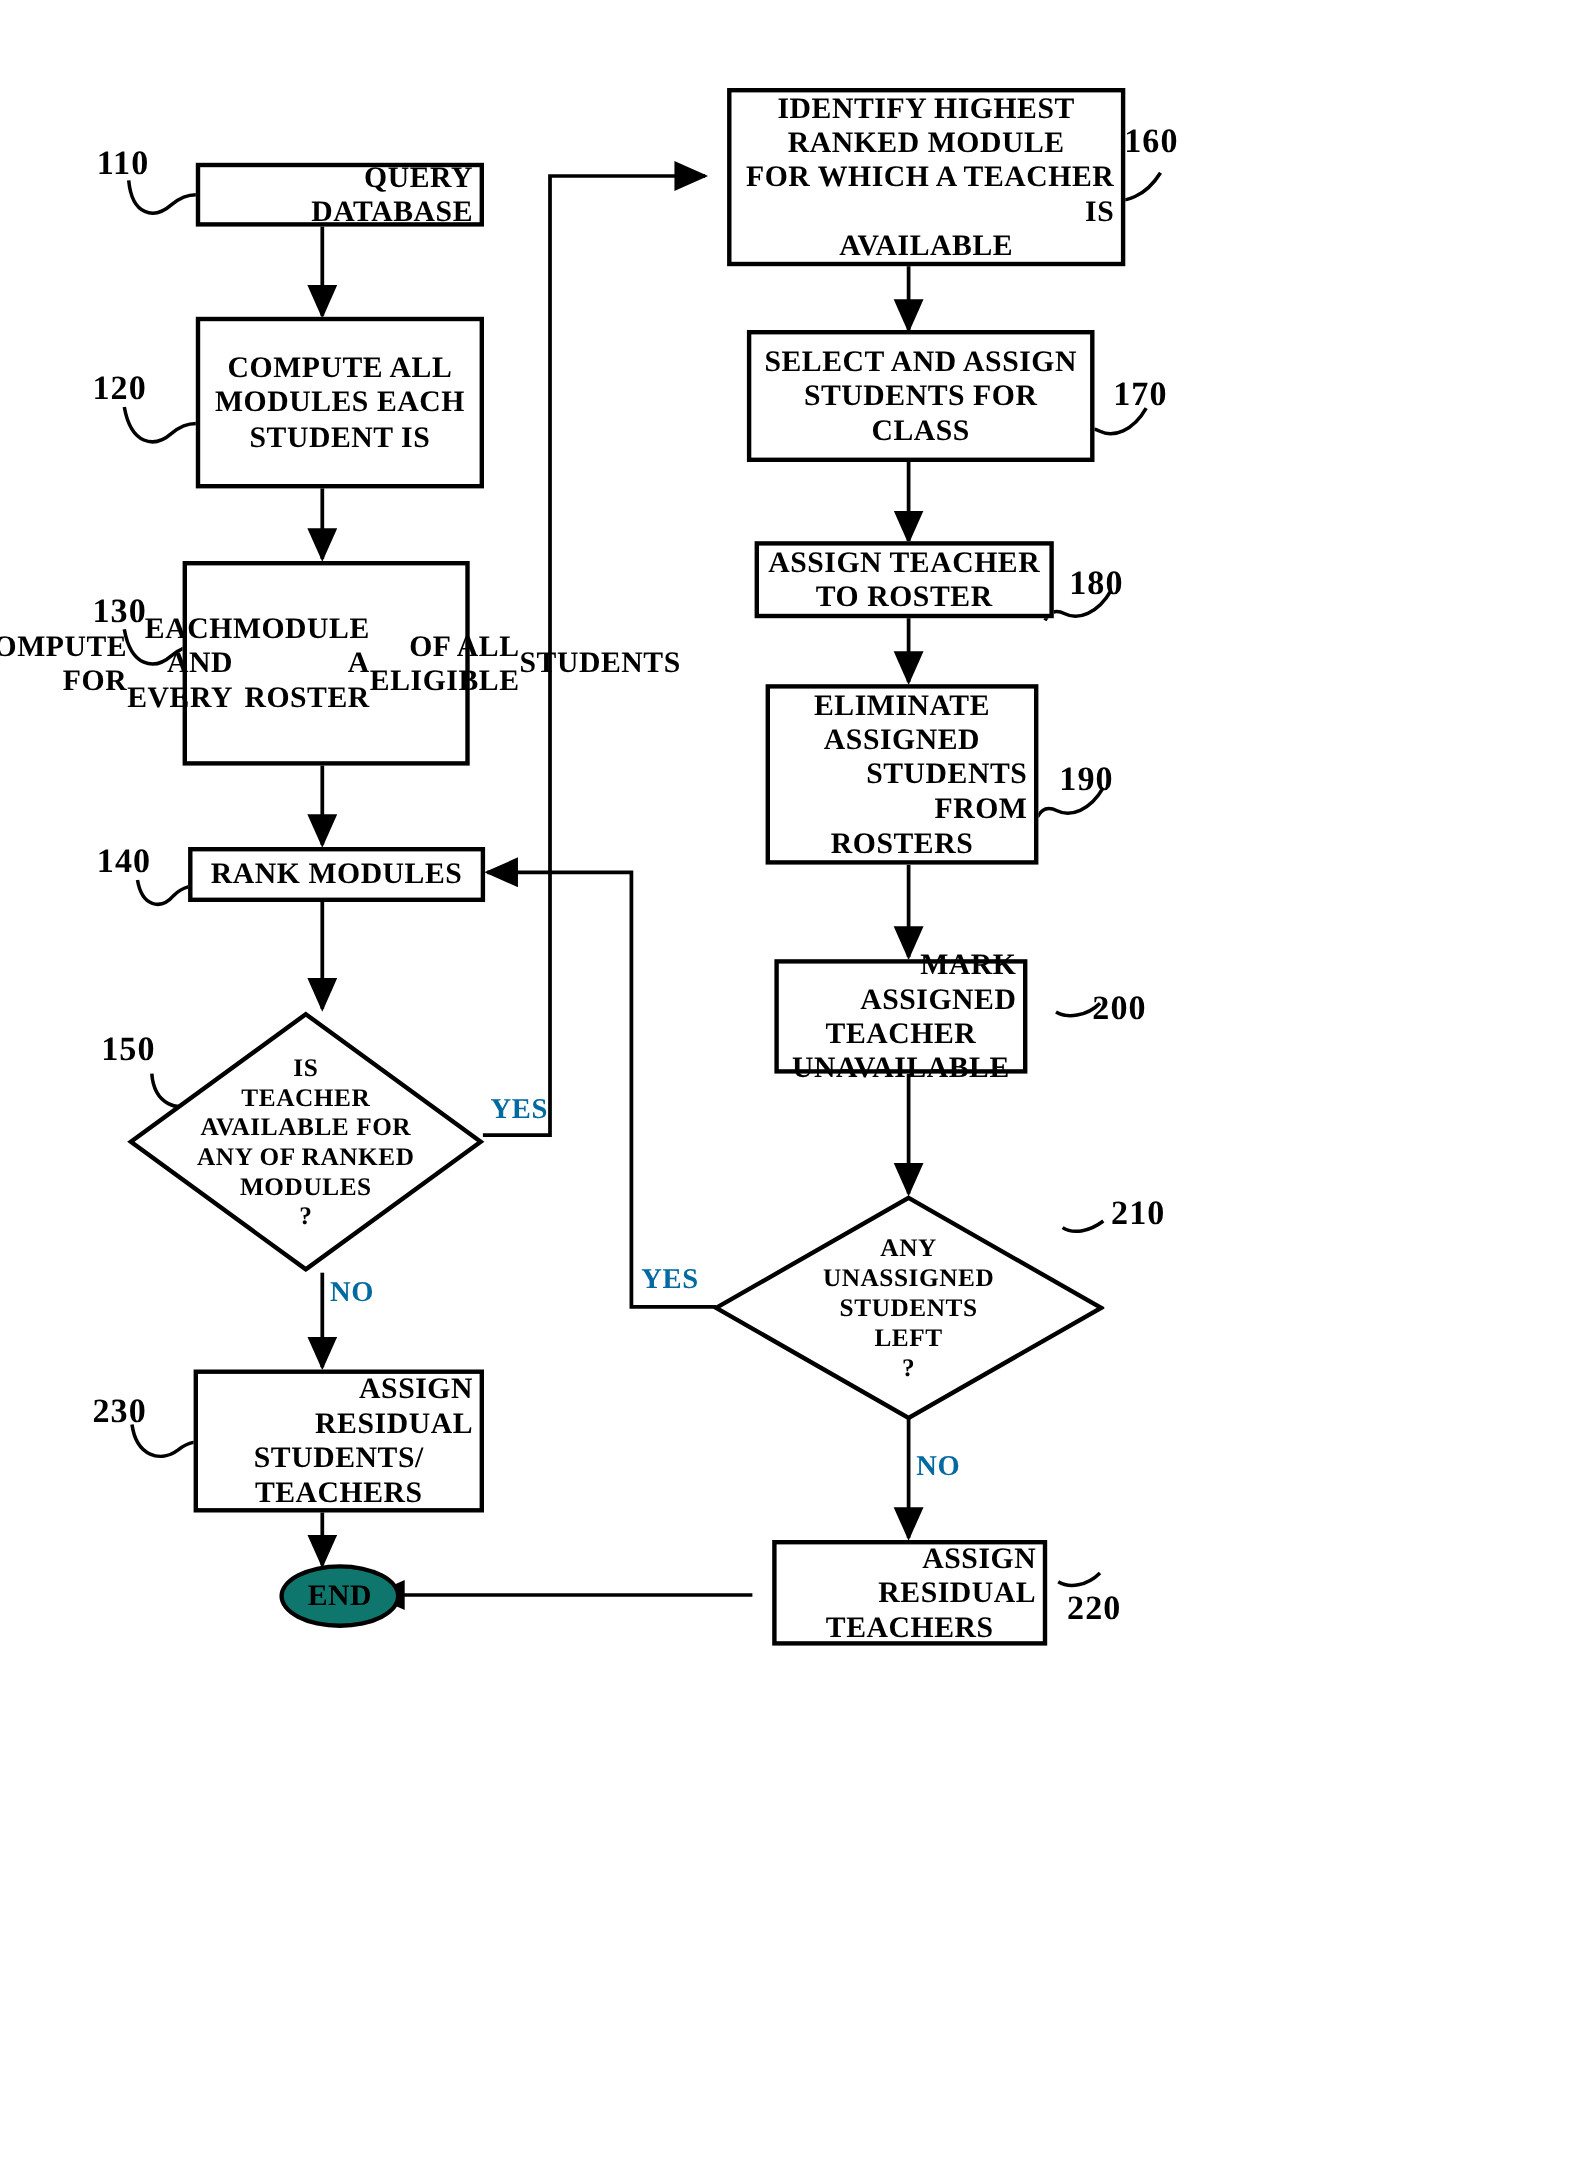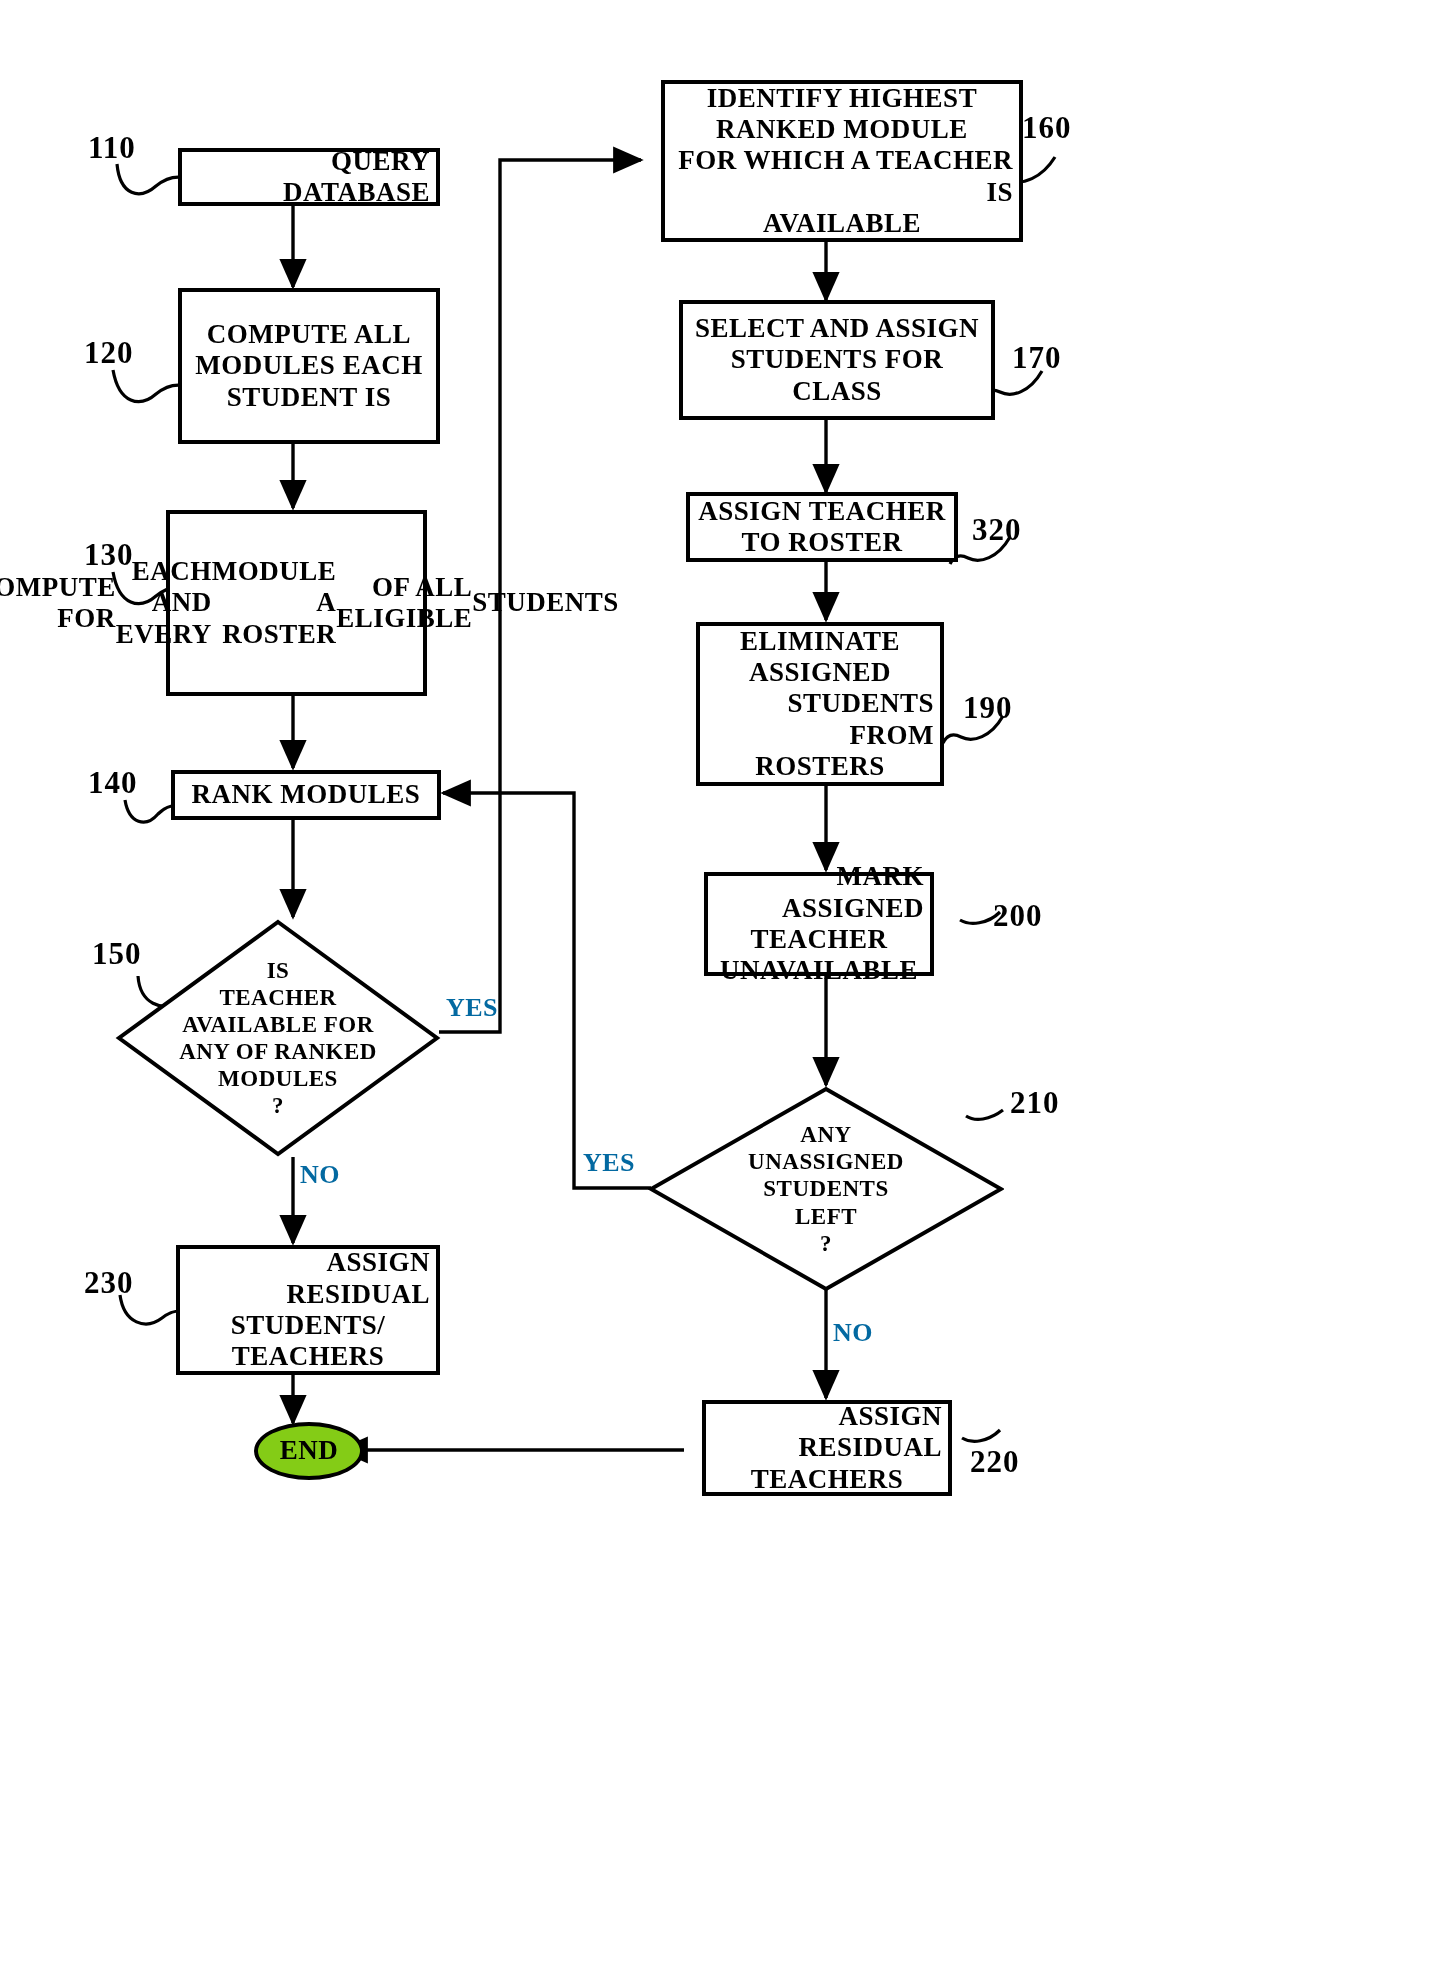--- a/index.html
+++ b/index.html
@@ -30,21 +30,21 @@
   }
   .proc {
     border: 4px solid #000000;
     background: #ffffff;
     font-size: 27px;
     padding: 2px 6px;
   }
   .terminator {
     border: 4px solid #000000;
     border-radius: 50%;
-    background: #84cc16;
+    background: #0f766e;
     font-size: 27px;
   }
   .diamond-wrap {
     position: absolute;
   }
   .diamond-shape {
     position: absolute;
     inset: 0;
   }
   .diamond-label {
@@ -224,21 +224,21 @@
     <span class="txtline">SELECT AND ASSIGN</span>
     <span class="txtline">STUDENTS FOR</span>
     <span class="txtline">CLASS</span>
   </div>
   <div class="ref" style="left:1012px; top:340px;">170</div>
 
   <div class="node proc" style="left:670px; top:492px; width:272px; height:70px; flex-direction:column;">
     <span class="txtline">ASSIGN TEACHER</span>
     <span class="txtline">TO ROSTER</span>
   </div>
-  <div class="ref" style="left:972px; top:512px;">320</div>
+  <div class="ref" style="left:972px; top:512px;">180</div>
 
   <div class="node proc" style="left:680px; top:622px; width:248px; height:164px; flex-direction:column;">
     <span class="txtline">ELIMINATE</span>
     <span class="txtline">ASSIGNED</span>
     <span class="txtline">STUDENTS FROM</span>
     <span class="txtline">ROSTERS</span>
   </div>
   <div class="ref" style="left:963px; top:690px;">190</div>
 
   <div class="node proc" style="left:688px; top:872px; width:230px; height:104px; flex-direction:column;">

